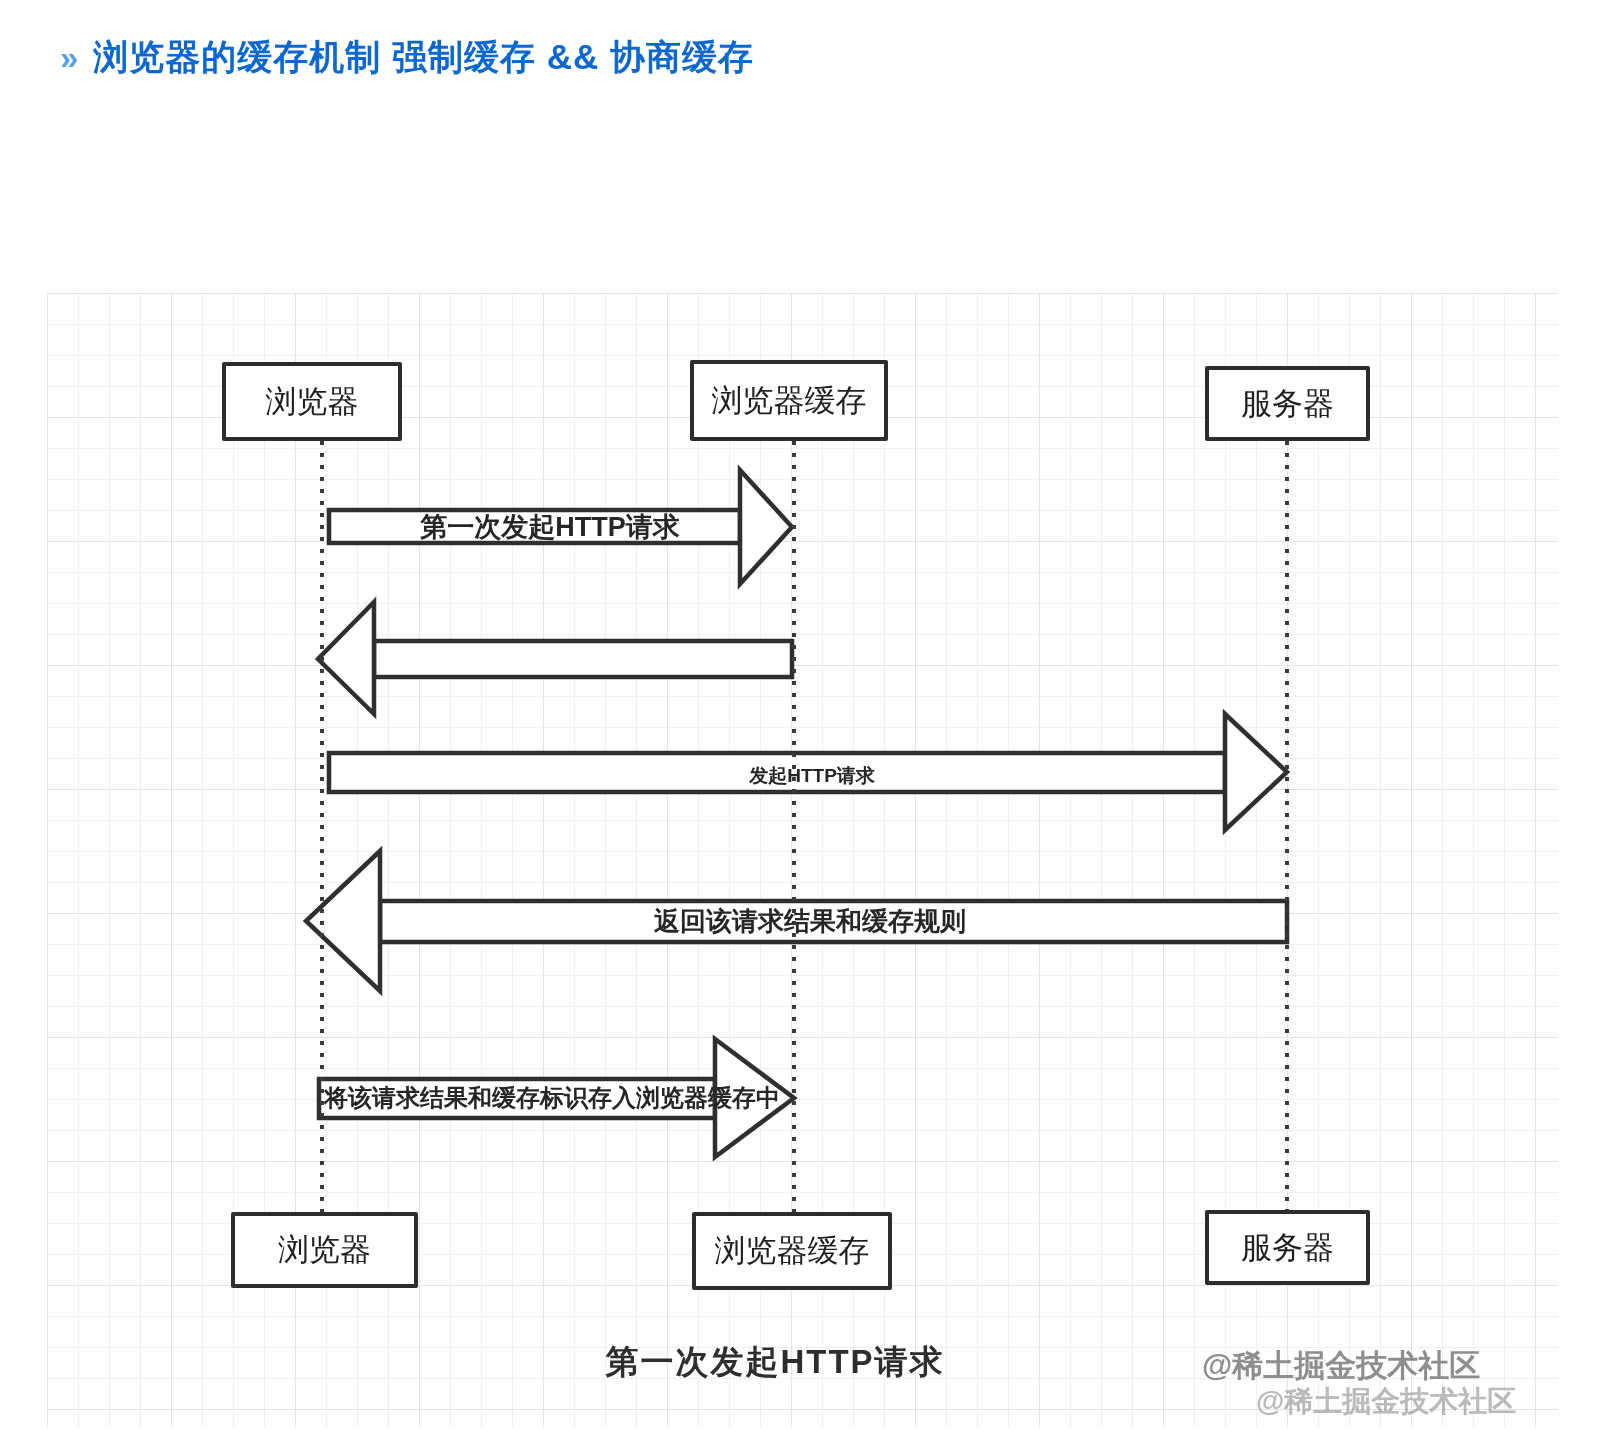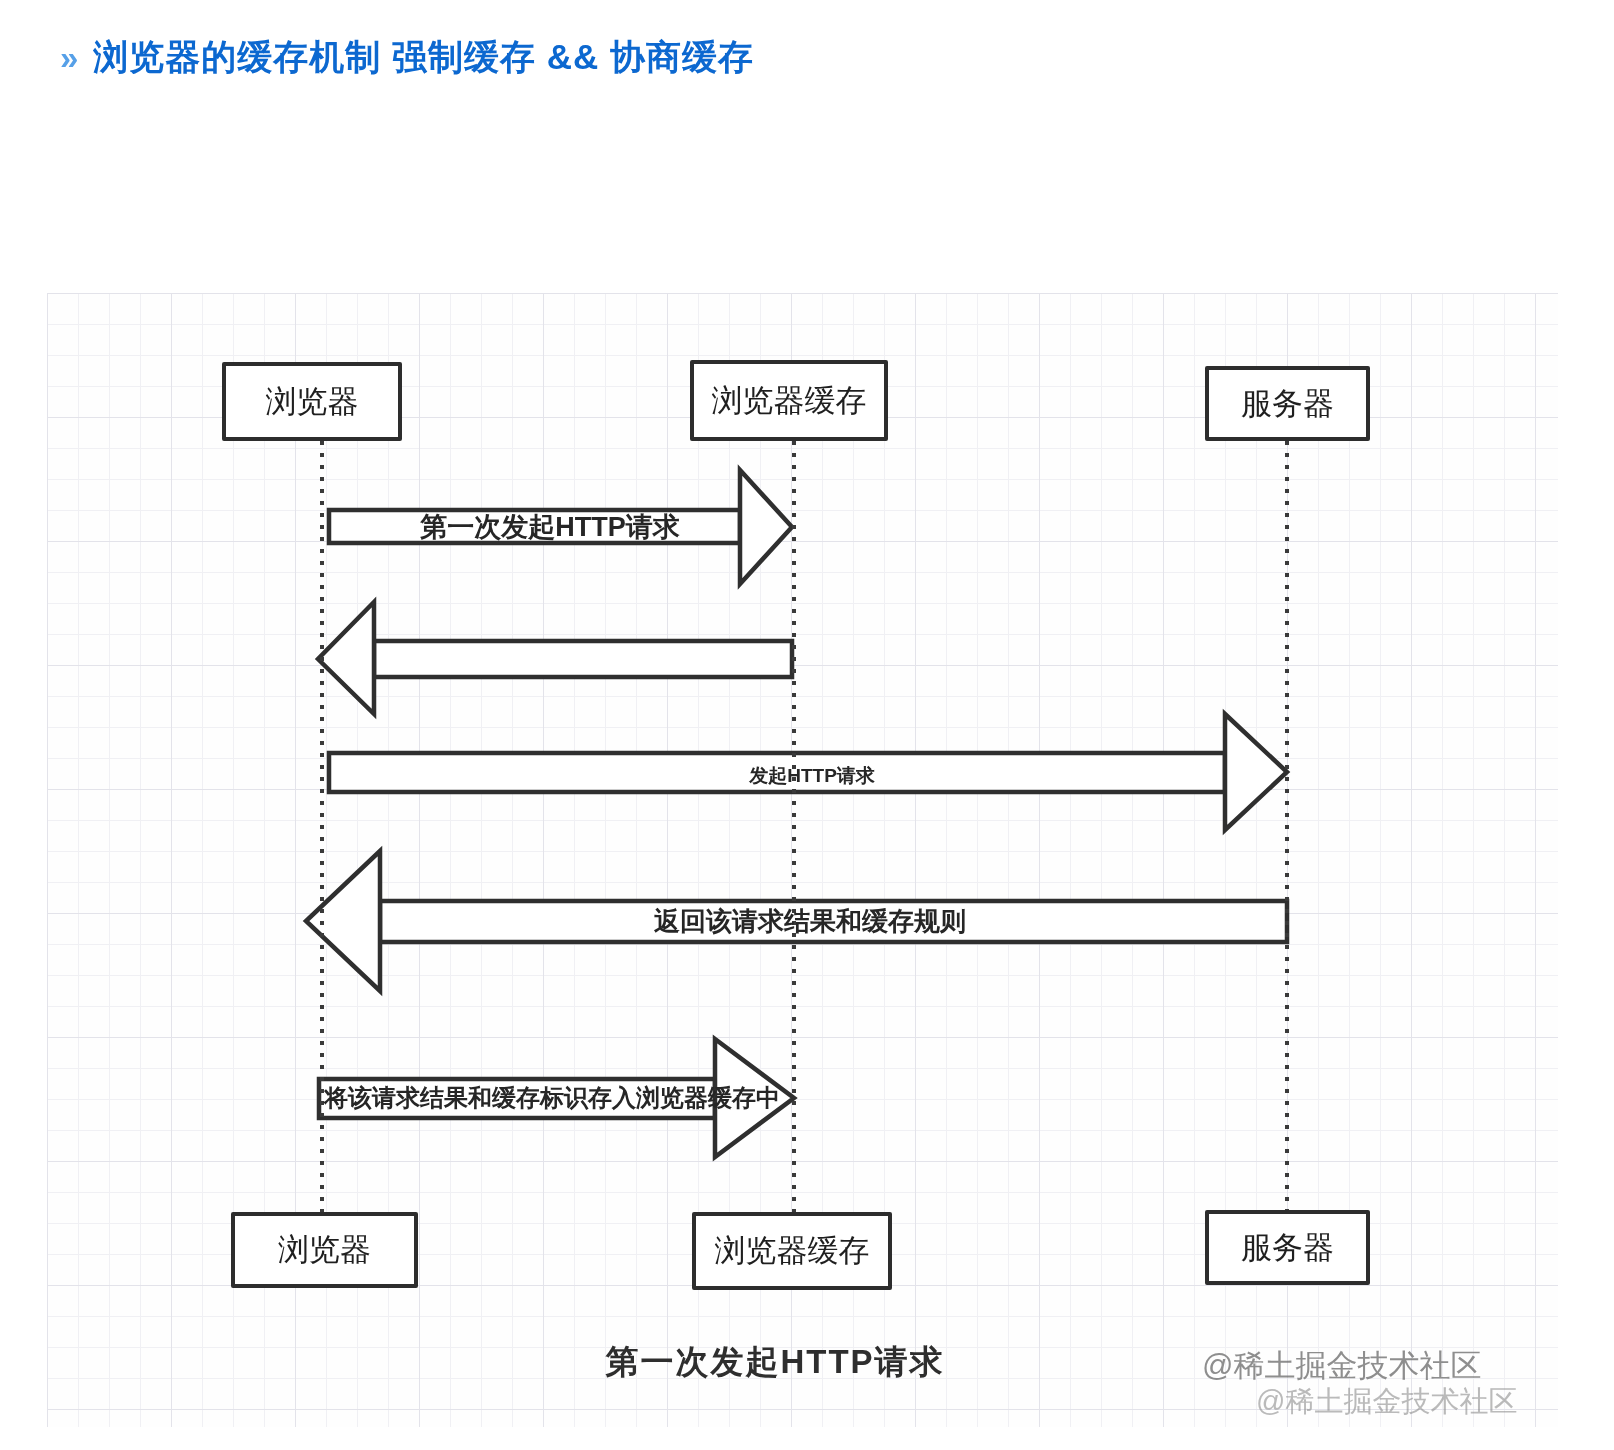--- a/index.html
+++ b/index.html
@@ -27,21 +27,21 @@
   
   .actor{position:absolute;display:flex;align-items:center;justify-content:center;
     background:#ffffff;border:4px solid #2d2d2d;border-radius:2px;
     font-size:31px;font-weight:500;color:#1f1f1f;box-sizing:border-box;white-space:nowrap;}
   
   .msg{position:absolute;transform:translate(-50%,-50%);white-space:nowrap;
     font-weight:600;color:#262626;}
   
   .caption{position:absolute;left:775px;top:1340px;transform:translateX(-50%);
     font-size:33px;font-weight:600;color:#2e2e2e;letter-spacing:2px;white-space:nowrap;}
-  .wm{position:absolute;white-space:nowrap;font-weight:400;}
+  .wm{position:absolute;white-space:nowrap;font-weight:700;}
   .wm1{left:1202px;top:1345px;font-size:31px;color:rgba(110,110,110,0.78);}
   .wm2{left:1256px;top:1382px;font-size:29px;color:rgba(140,140,140,0.6);}
 </style>
 </head>
 <body>
 
 <div class="page">
 
   <h1 class="heading" style="margin:0;">
     <span class="marker">»</span><span>浏览器的缓存机制 强制缓存 &amp;&amp; 协商缓存</span>

